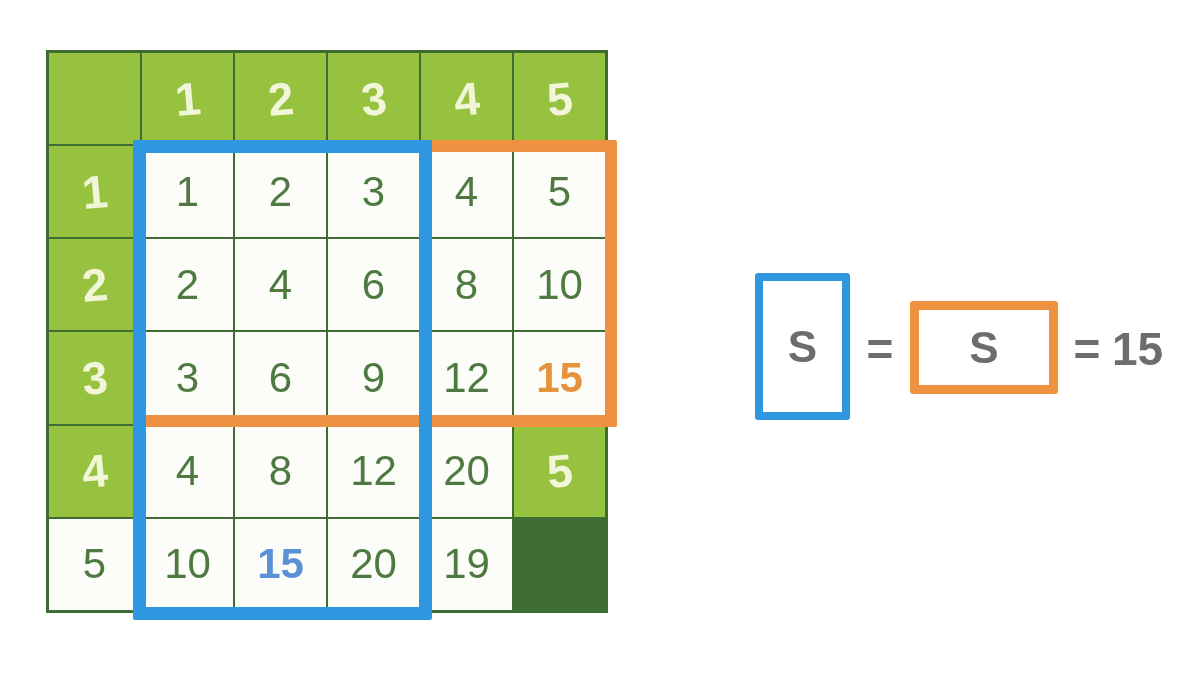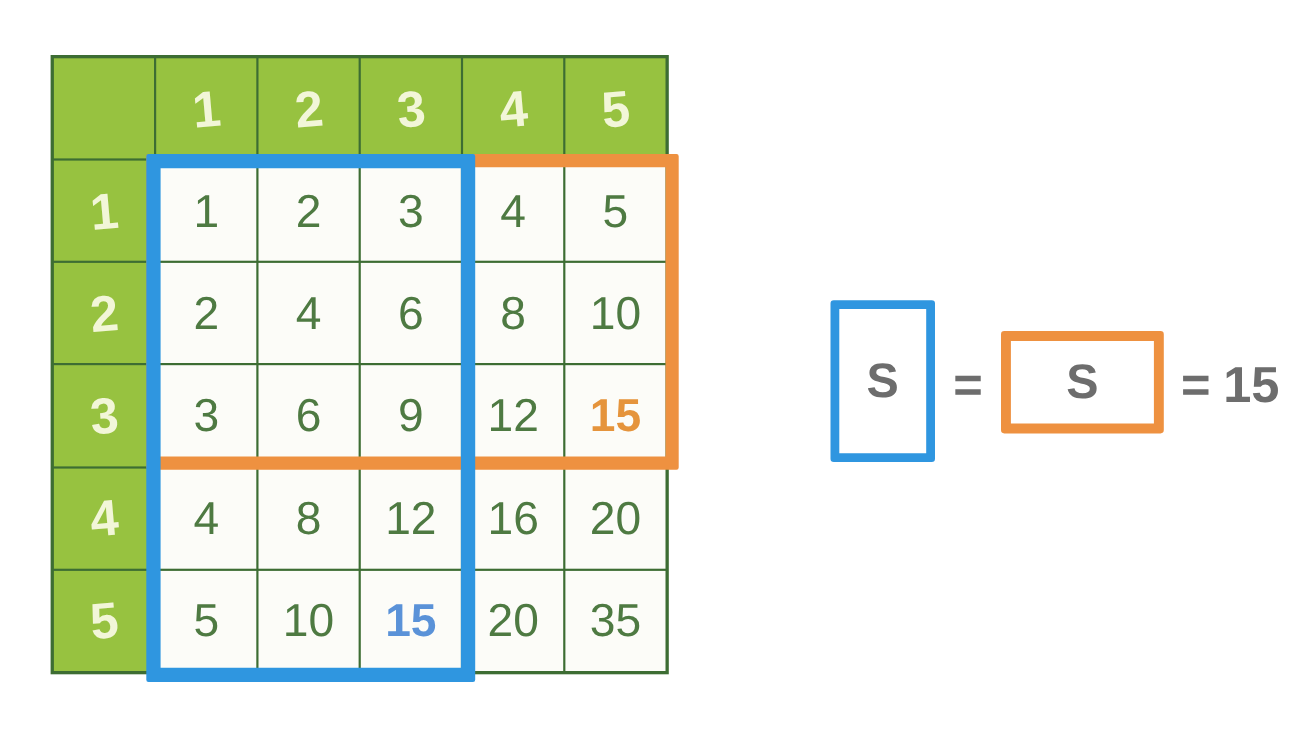--- a/index.html
+++ b/index.html
@@ -209,42 +209,39 @@
       <div class="cell body">
         <span>4</span>
       </div>
       <div class="cell body">
         <span>8</span>
       </div>
       <div class="cell body">
         <span>12</span>
       </div>
       <div class="cell body">
-        <span>16</span>
-      </div>
-      <div class="cell body">
         <span>20</span>
       </div>
       <div class="cell hdr">
         <span>5</span>
       </div>
       <div class="cell body">
         <span>5</span>
       </div>
       <div class="cell body">
         <span>10</span>
       </div>
       <div class="cell body hl-blue">
         <span>15</span>
       </div>
       <div class="cell body">
         <span>20</span>
       </div>
       <div class="cell body">
-        <span>35</span>
+        <span>19</span>
       </div>
     </div>
 
   <div class="orange-region"></div>
 
   <div class="blue-region"></div>
 
   <div class="eq-box blue">
     <span>S</span>
   </div>

